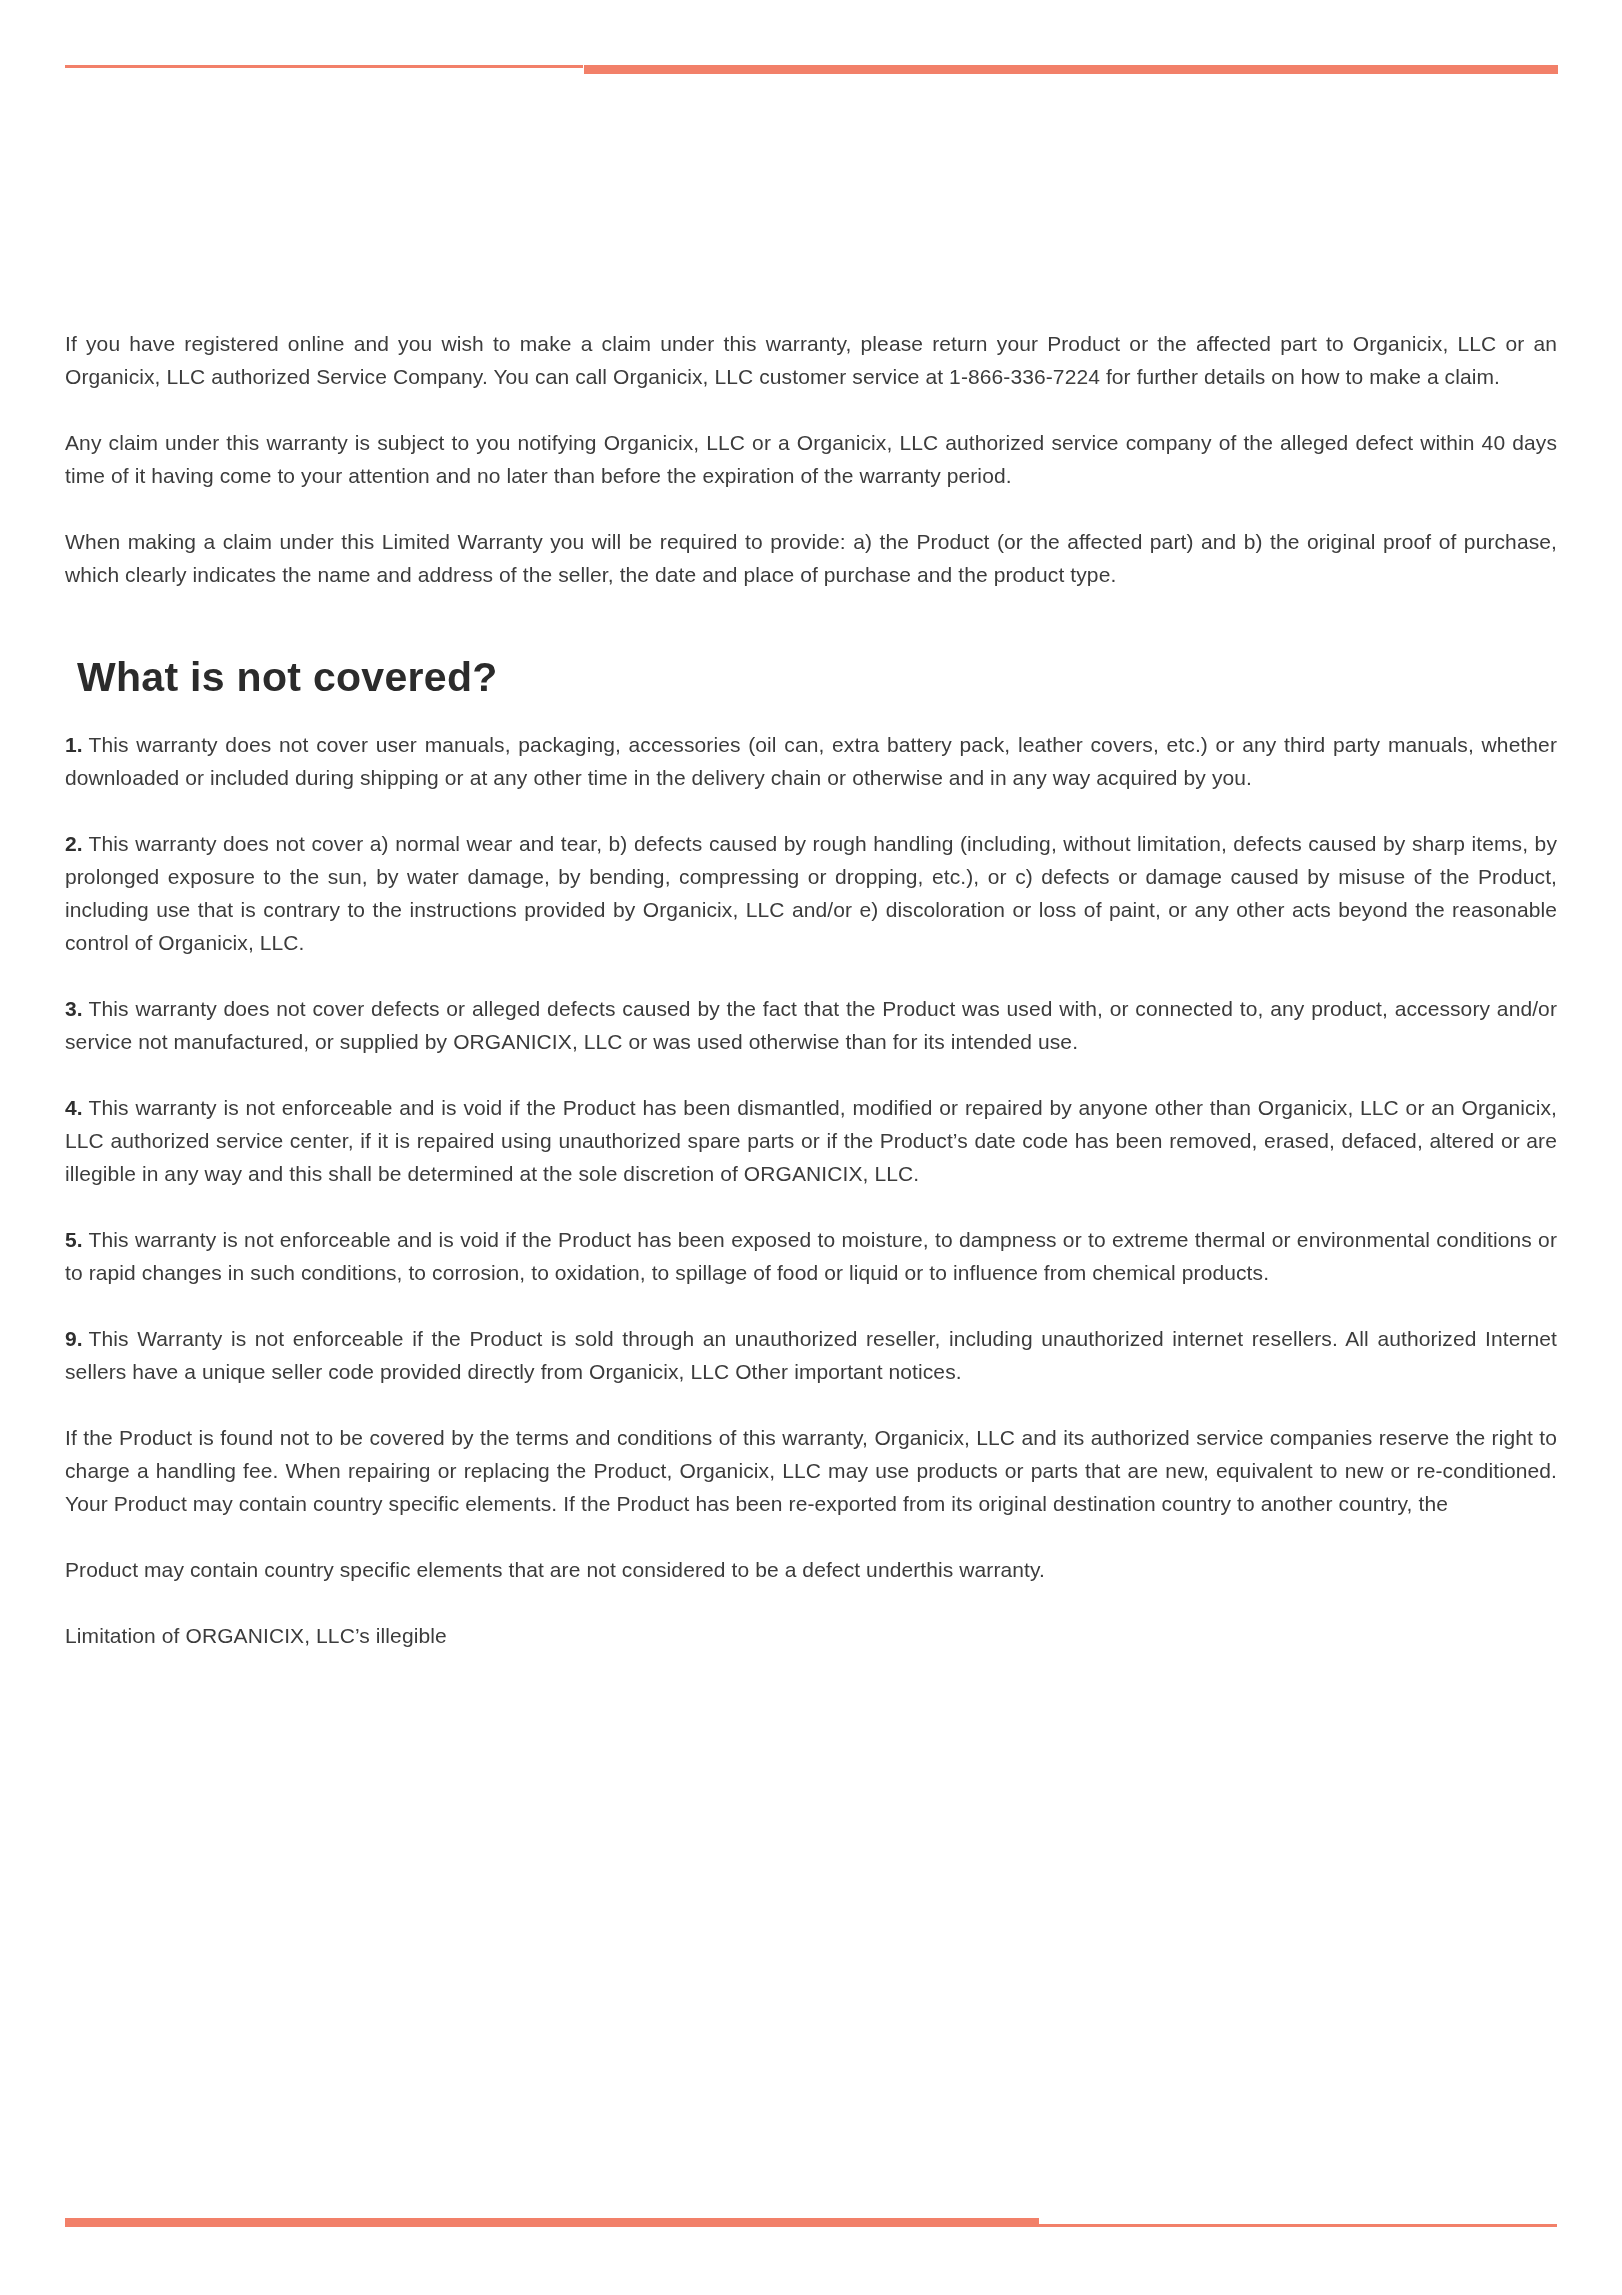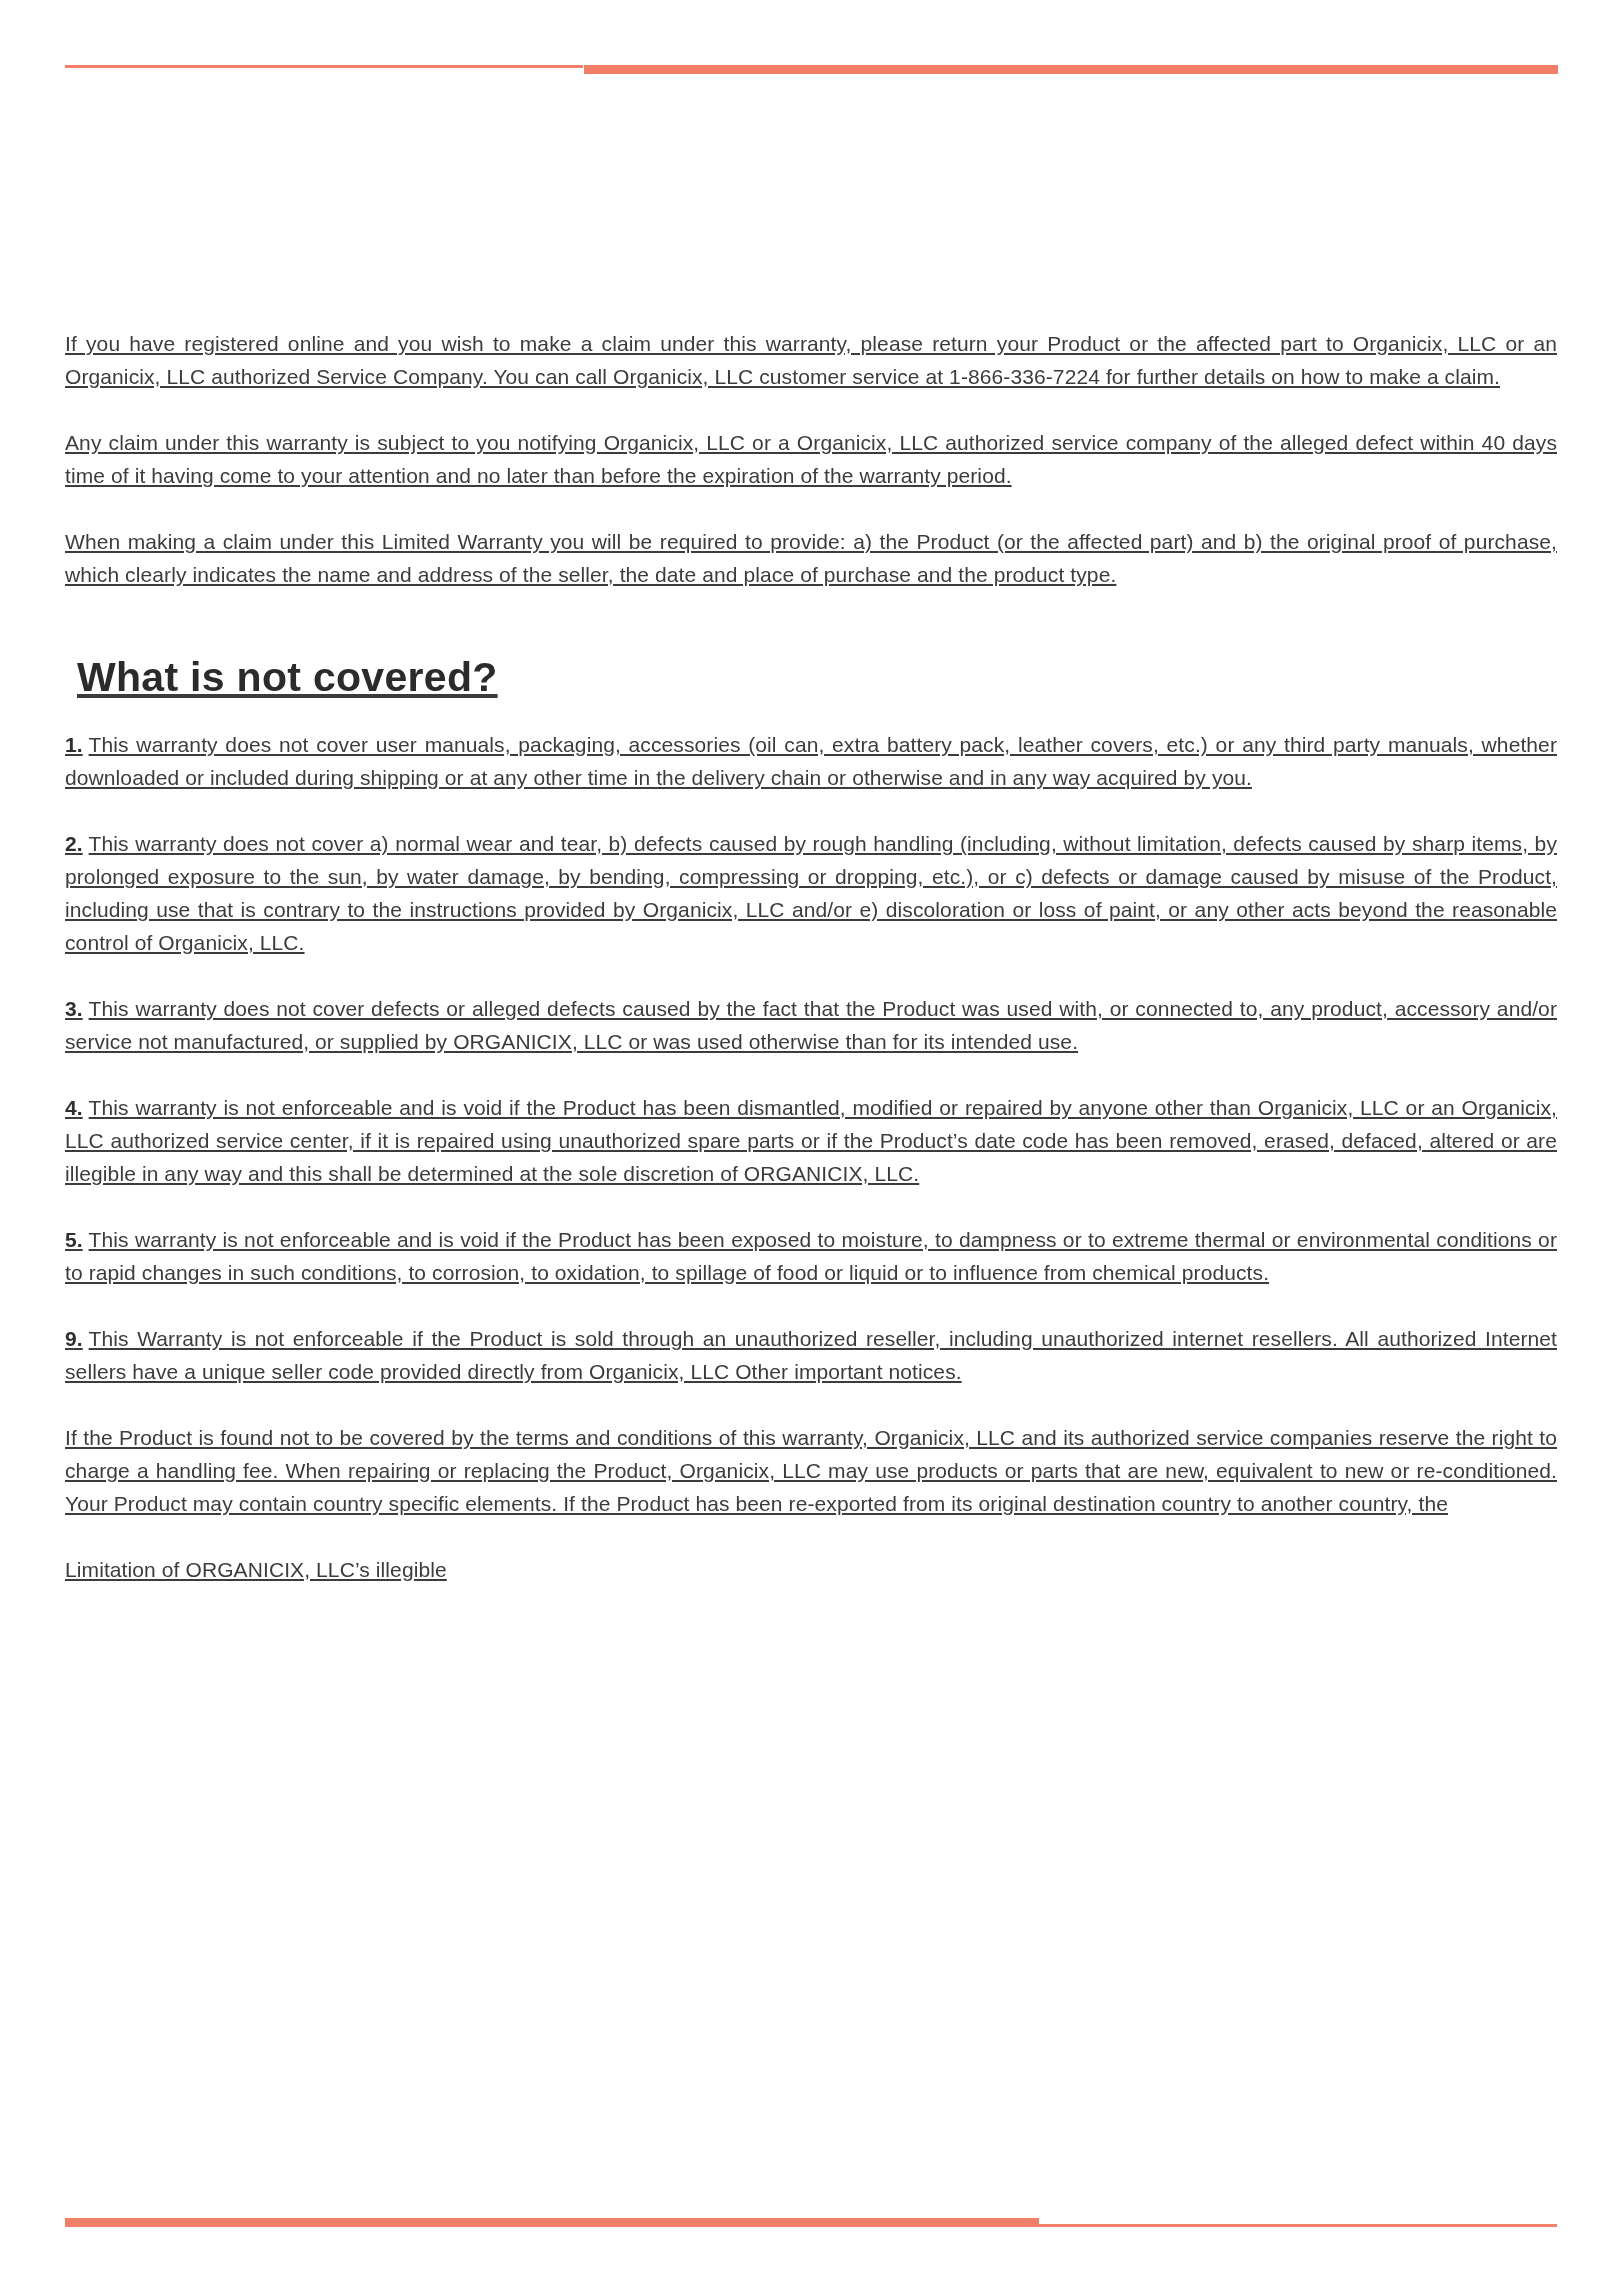--- a/index.html
+++ b/index.html
@@ -24,21 +24,20 @@
   .rule.top-thick   { left: 584px;  top: 65px;  width: 974px; height: 8.5px; }
   .rule.bottom-thick{ left: 65px;  top: 2218px; width: 974px; height: 9.2px; }
   .rule.bottom-thin { left: 1039px; top: 2224px; width: 518px;  height: 2.6px;  }
 
   .content {
     position: absolute;
     left: 65px;
     top: 327px;
     width: 1492px;
     color: #3c3c3c;
-    text-decoration: underline;
   }
   .content p {
     margin: 0 0 33px 0;
     font-size: 21px;
     line-height: 33px;
     font-weight: 400;
     text-align: justify;
     letter-spacing: 0.1px;
     color: #3c3c3c;
   }
@@ -73,20 +72,21 @@
     <h2>What is not covered?</h2>
 
     <p><span class="num">1.</span><span>This warranty does not cover user manuals, packaging, accessories (oil can, extra battery pack, leather covers, etc.) or any third party manuals, whether downloaded or included during shipping or at any other time in the delivery chain or otherwise and in any way acquired by you.</span></p>
     <p><span class="num">2.</span><span>This warranty does not cover a) normal wear and tear, b) defects caused by rough handling (including, without limitation, defects caused by sharp items, by prolonged exposure to the sun, by water damage, by bending, compressing or dropping, etc.), or c) defects or damage caused by misuse of the Product, including use that is contrary to the instructions provided by Organicix, LLC and/or e) discoloration or loss of paint, or any other acts beyond the reasonable control of Organicix, LLC.</span></p>
     <p><span class="num">3.</span><span>This warranty does not cover defects or alleged defects caused by the fact that the Product was used with, or connected to, any product, accessory and/or service not manufactured, or supplied by ORGANICIX, LLC or was used otherwise than for its intended use.</span></p>
     <p><span class="num">4.</span><span>This warranty is not enforceable and is void if the Product has been dismantled, modified or repaired by anyone other than Organicix, LLC or an Organicix, LLC authorized service center, if it is repaired using unauthorized spare parts or if the Product’s date code has been removed, erased, defaced, altered or are illegible in any way and this shall be determined at the sole discretion of ORGANICIX, LLC.</span></p>
     <p><span class="num">5.</span><span>This warranty is not enforceable and is void if the Product has been exposed to moisture, to dampness or to extreme thermal or environmental conditions or to rapid changes in such conditions, to corrosion, to oxidation, to spillage of food or liquid or to influence from chemical products.</span></p>
     <p><span class="num">9.</span><span>This Warranty is not enforceable if the Product is sold through an unauthorized reseller, including unauthorized internet resellers. All authorized Internet sellers have a unique seller code provided directly from Organicix, LLC Other important notices.</span></p>
 
     <p>If the Product is found not to be covered by the terms and conditions of this warranty, Organicix, LLC and its authorized service companies reserve the right to charge a handling fee. When repairing or replacing the Product, Organicix, LLC may use products or parts that are new, equivalent to new or re-conditioned. Your Product may contain country specific elements. If the Product has been re-exported from its original destination country to another country, the</p>
+    <p>Product may contain country specific elements that are not considered to be a defect underthis warranty.</p>
     <p>Limitation of ORGANICIX, LLC’s illegible</p>
 
   </main>
 
   <div class="rule bottom-thick"></div>
   <div class="rule bottom-thin"></div>
 
 </div>
 
 

